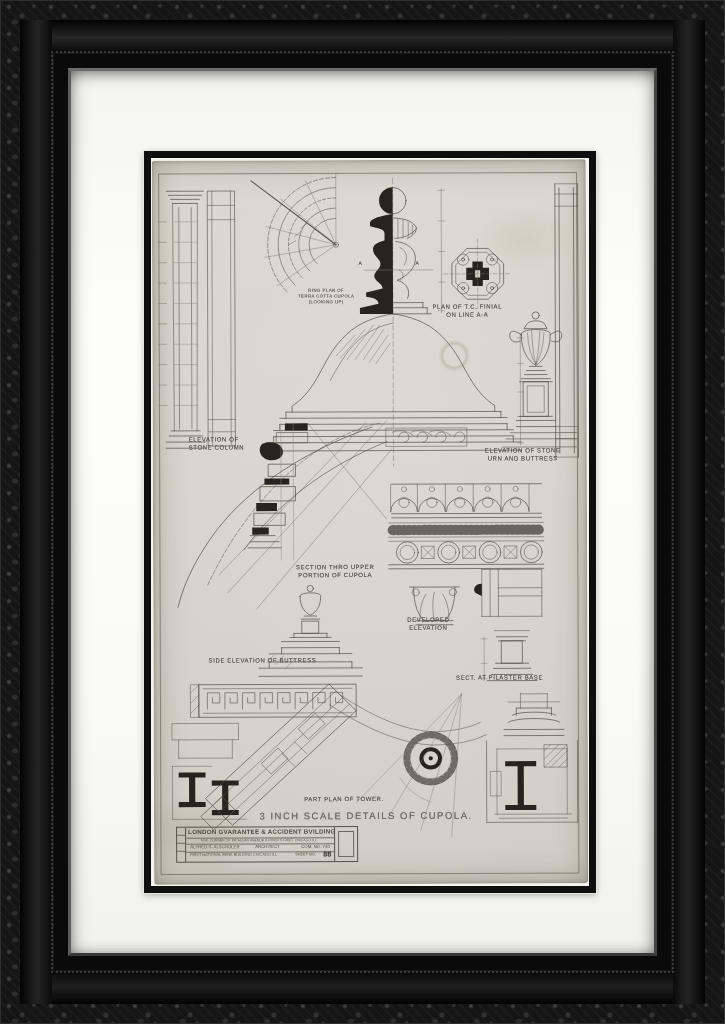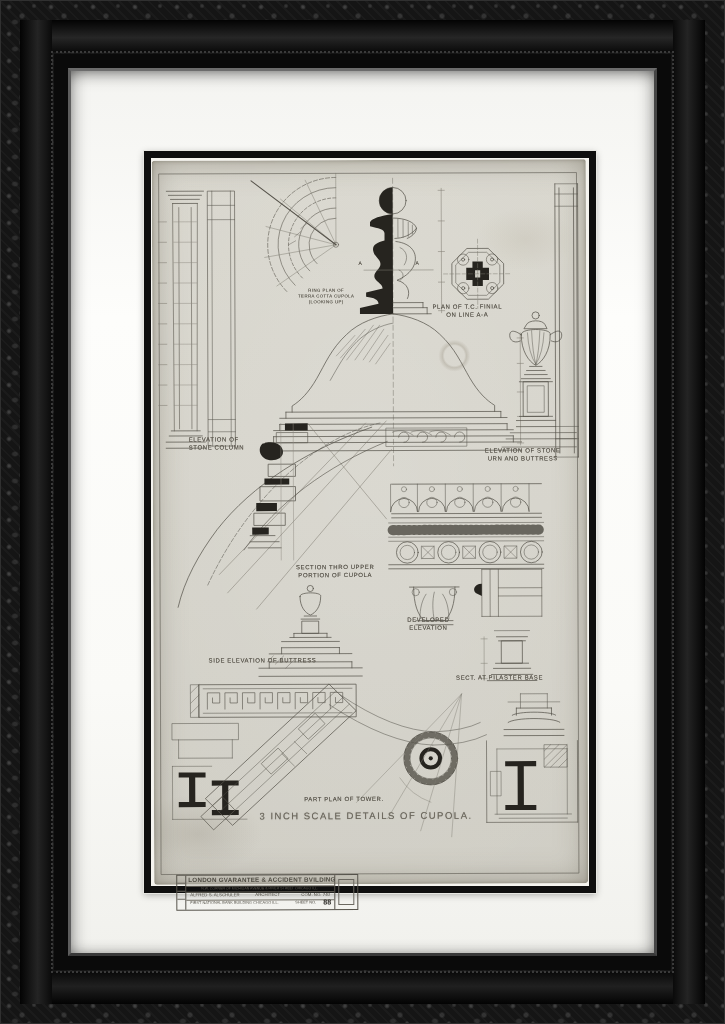--- a/index.html
+++ b/index.html
@@ -45,21 +45,21 @@
   
   .lbl{position:absolute;white-space:pre-line;color:#5b574e;letter-spacing:.6px;font-size:6px;line-height:1.3;
        text-align:center;text-shadow:0 0 .6px rgba(91,87,78,.8);}
   .lbl.left{text-align:left;}
   .lbl.xs{font-size:6px;transform:scale(.72);transform-origin:center top;}
   .lbl.mk{font-size:5px;letter-spacing:0;}
   .title-lg{position:absolute;left:102px;top:650px;width:220px;text-align:center;font-size:9.5px;
        letter-spacing:1.5px;color:#6c685e;white-space:nowrap;text-shadow:0 0 .7px rgba(108,104,94,.75);}
 
   
-  .tblock{position:absolute;left:22px;top:666px;width:180px;height:34px;border:1px solid #55524a;color:#4e4b42;margin-top:48px;}
+  .tblock{position:absolute;left:22px;top:666px;width:180px;height:34px;border:1px solid #55524a;color:#4e4b42;}
   .tblock .cell-l{position:absolute;left:0;top:0;bottom:0;width:8px;border-right:1px solid #55524a;}
   .tblock .cell-l i{display:block;border-top:1px solid #6b6860;margin-top:7px;}
   .tblock .cell-r{position:absolute;right:0;top:0;bottom:0;width:22px;border-left:1px solid #55524a;}
   .tblock .cell-r b{position:absolute;left:3px;top:4px;width:14px;height:24px;border:1px solid #6b6860;}
   .tb-line{position:absolute;transform-origin:0 0;white-space:nowrap;}
   .tb-rule{position:absolute;left:9px;right:23px;border-top:1px solid #716e64;}
   .tb-name{left:11px;top:1px;font-size:8px;font-weight:bold;letter-spacing:.3px;transform:scale(.78);}
   .tb-addr{left:24px;top:11px;font-size:7px;transform:scale(.5);color:#5d5a51;}
   .tb-arch{left:13px;top:17px;font-size:7px;transform:scale(.62);}
   .tb-archt{left:78px;top:17px;font-size:7px;transform:scale(.62);}

